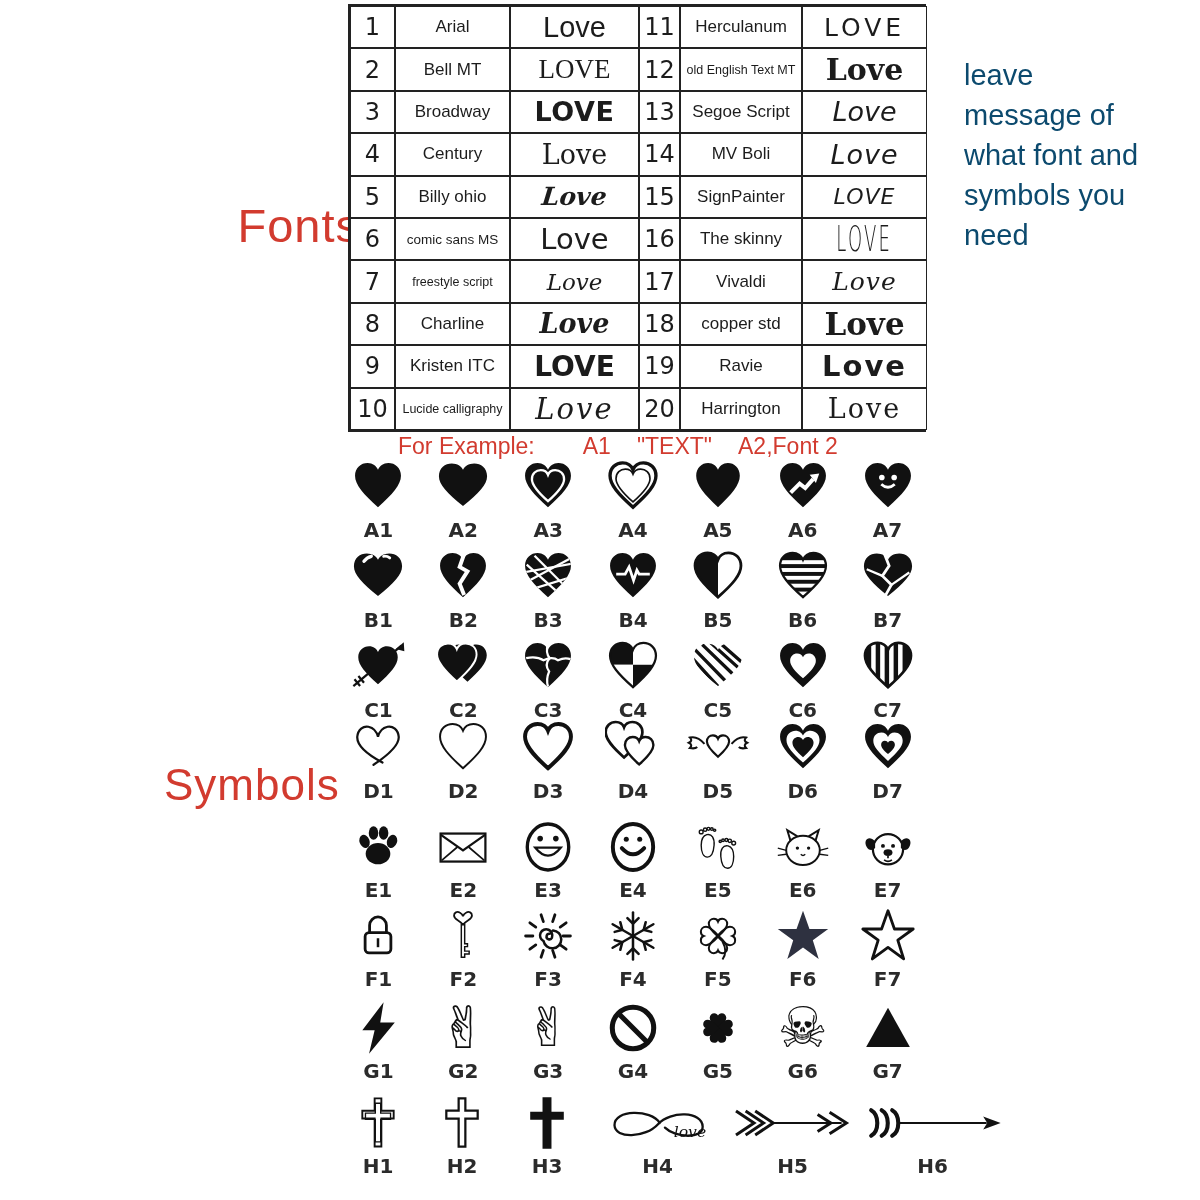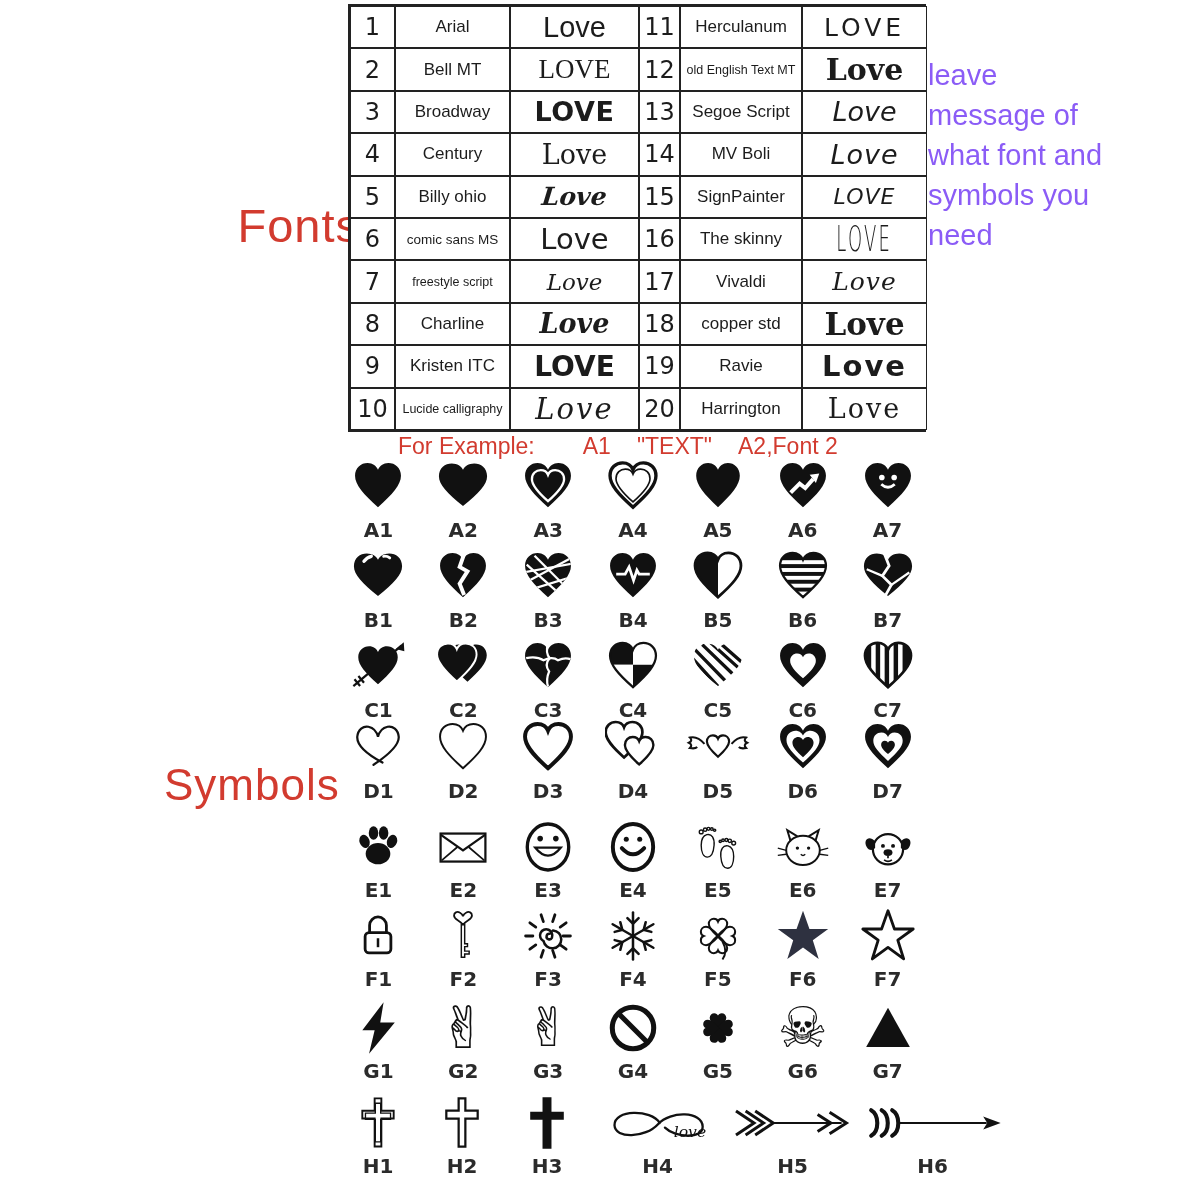--- a/index.html
+++ b/index.html
@@ -168,21 +168,21 @@
       <div class="cell sample">
         <span class="fs-10">Love</span>
       </div>
       <div class="cell num">20</div>
       <div class="cell name">Harrington</div>
       <div class="cell sample">
         <span class="fs-20">Love</span>
       </div>
     </div>
 
-  <div class="red note" style="color: #8b5cf6;">leave message of what font and symbols you need</div>
+  <div class="red note" style="color: #0c4a6e; padding-left: 36px;">leave message of what font and symbols you need</div>
 
   <div class="red example" style="color: rgb(210, 59, 47);">
     <span>For Example:</span>
     <span class="ex-parts">
       <span>A1</span>
       <span>"TEXT"</span>
       <span>A2,Font 2</span>
     </span>
   </div>
 

